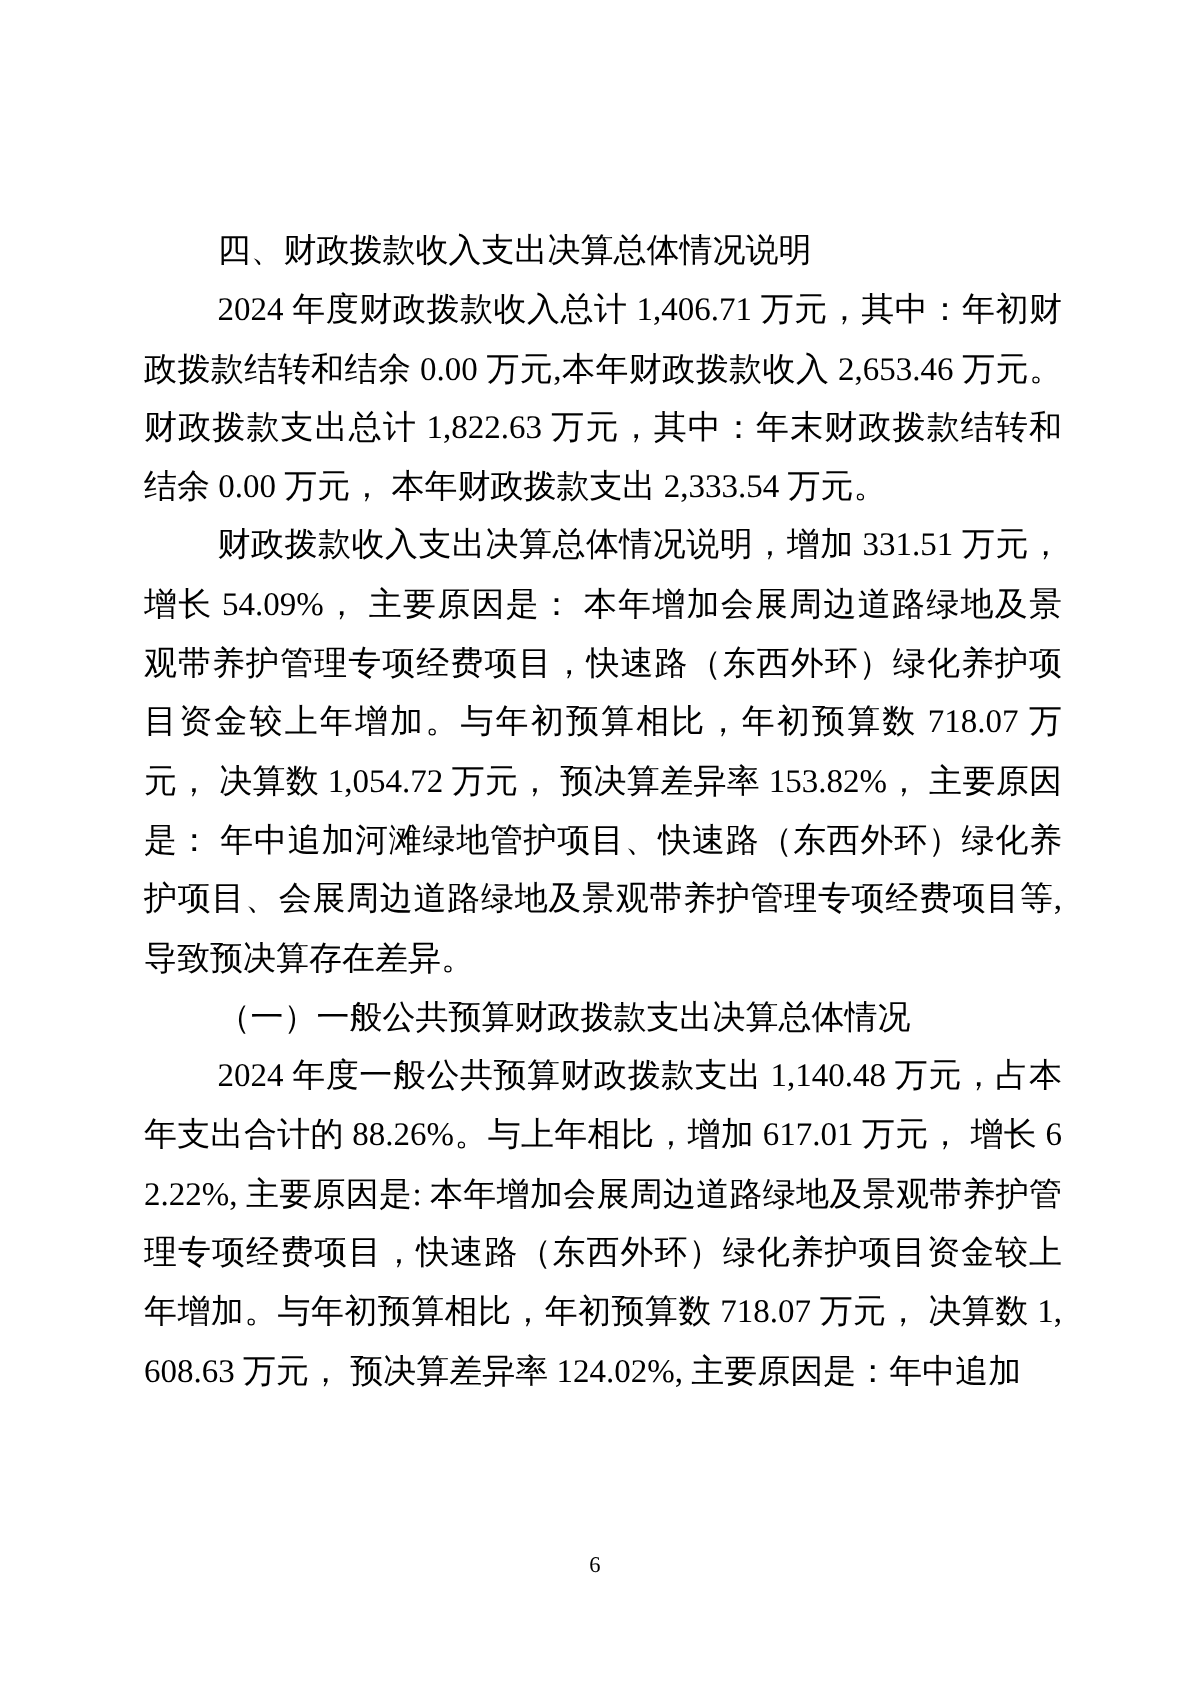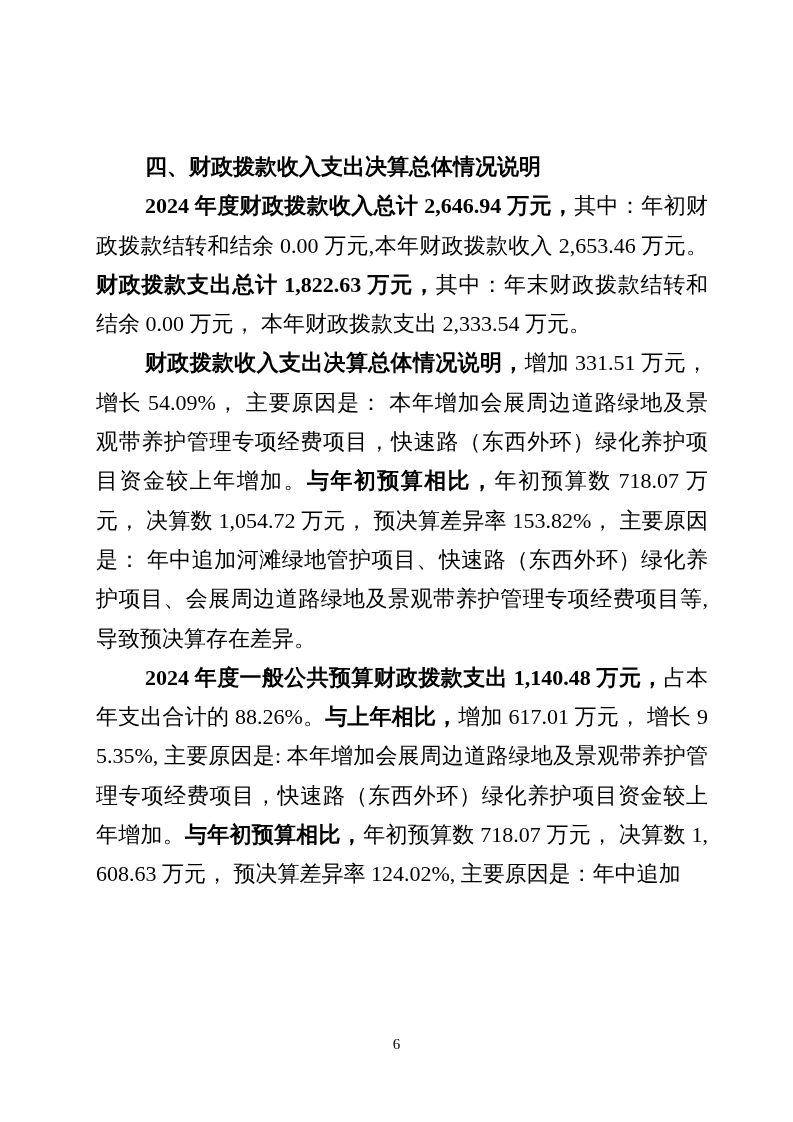--- a/index.html
+++ b/index.html
@@ -35,37 +35,38 @@
   }
   .hei {
     font-family: "Liberation Sans", "DejaVu Sans", sans-serif;
     font-weight: 700;
     text-align: left;
   }
   .sub {
     font-weight: 700;
   }
   .b {
-    font-weight: 700;
+    font-weight: 400;
   }
   .pagenum {
     position: absolute;
     left: 0;
     right: 0;
     top: 1036px;
     text-align: center;
     font-size: 15px;
     font-family: "Liberation Serif", "DejaVu Serif", serif;
     color: #000000;
   }
 </style>
 </head>
 <body>
 
 <div class="page">
   <div class="content">
     <h3 class="blk hei"><span class="b">四、财政拨款收入支出决算总体情况说明</span></h3>
-    <p class="blk"><span class="b">2024 年度财政拨款收入总计 2,646.94 万元，</span><span>其中：年初财政拨款结转和结余 0.00 万元,本年财政拨款收入 2,653.46 万元。</span><span class="b">财政拨款支出总计 1,822.63 万元，</span><span>其中：年末财政拨款结转和结余 0.00 万元， 本年财政拨款支出 2,333.54 万元。</span></p>
+    <p class="blk"><span class="b">2024 年度财政拨款收入总计 1,406.71 万元，</span><span>其中：年初财政拨款结转和结余 0.00 万元,本年财政拨款收入 2,653.46 万元。</span><span class="b">财政拨款支出总计 1,822.63 万元，</span><span>其中：年末财政拨款结转和结余 0.00 万元， 本年财政拨款支出 2,333.54 万元。</span></p>
     <p class="blk"><span class="b">财政拨款收入支出决算总体情况说明，</span><span>增加 331.51 万元， 增长 54.09%， 主要原因是： 本年增加会展周边道路绿地及景观带养护管理专项经费项目，快速路（东西外环）绿化养护项目资金较上年增加。</span><span class="b">与年初预算相比，</span><span>年初预算数 718.07 万元， 决算数 1,054.72 万元， 预决算差异率 153.82%， 主要原因是： 年中追加河滩绿地管护项目、快速路（东西外环）绿化养护项目、会展周边道路绿地及景观带养护管理专项经费项目等,导致预决算存在差异。</span></p>
-    <p class="blk"><span class="b">2024 年度一般公共预算财政拨款支出 1,140.48 万元，</span><span>占本年支出合计的 88.26%。</span><span class="b">与上年相比，</span><span>增加 617.01 万元， 增长 95.35%, 主要原因是: 本年增加会展周边道路绿地及景观带养护管理专项经费项目，快速路（东西外环）绿化养护项目资金较上年增加。</span><span class="b">与年初预算相比，</span><span>年初预算数 718.07 万元， 决算数 1,608.63 万元， 预决算差异率 124.02%, 主要原因是：年中追加</span></p>
+    <h4 class="blk sub"><span class="b">（一）一般公共预算财政拨款支出决算总体情况</span></h4>
+    <p class="blk"><span class="b">2024 年度一般公共预算财政拨款支出 1,140.48 万元，</span><span>占本年支出合计的 88.26%。</span><span class="b">与上年相比，</span><span>增加 617.01 万元， 增长 62.22%, 主要原因是: 本年增加会展周边道路绿地及景观带养护管理专项经费项目，快速路（东西外环）绿化养护项目资金较上年增加。</span><span class="b">与年初预算相比，</span><span>年初预算数 718.07 万元， 决算数 1,608.63 万元， 预决算差异率 124.02%, 主要原因是：年中追加</span></p>
   </div>
   <div class="pagenum">6</div>
 </div>
 
 </body></html>

